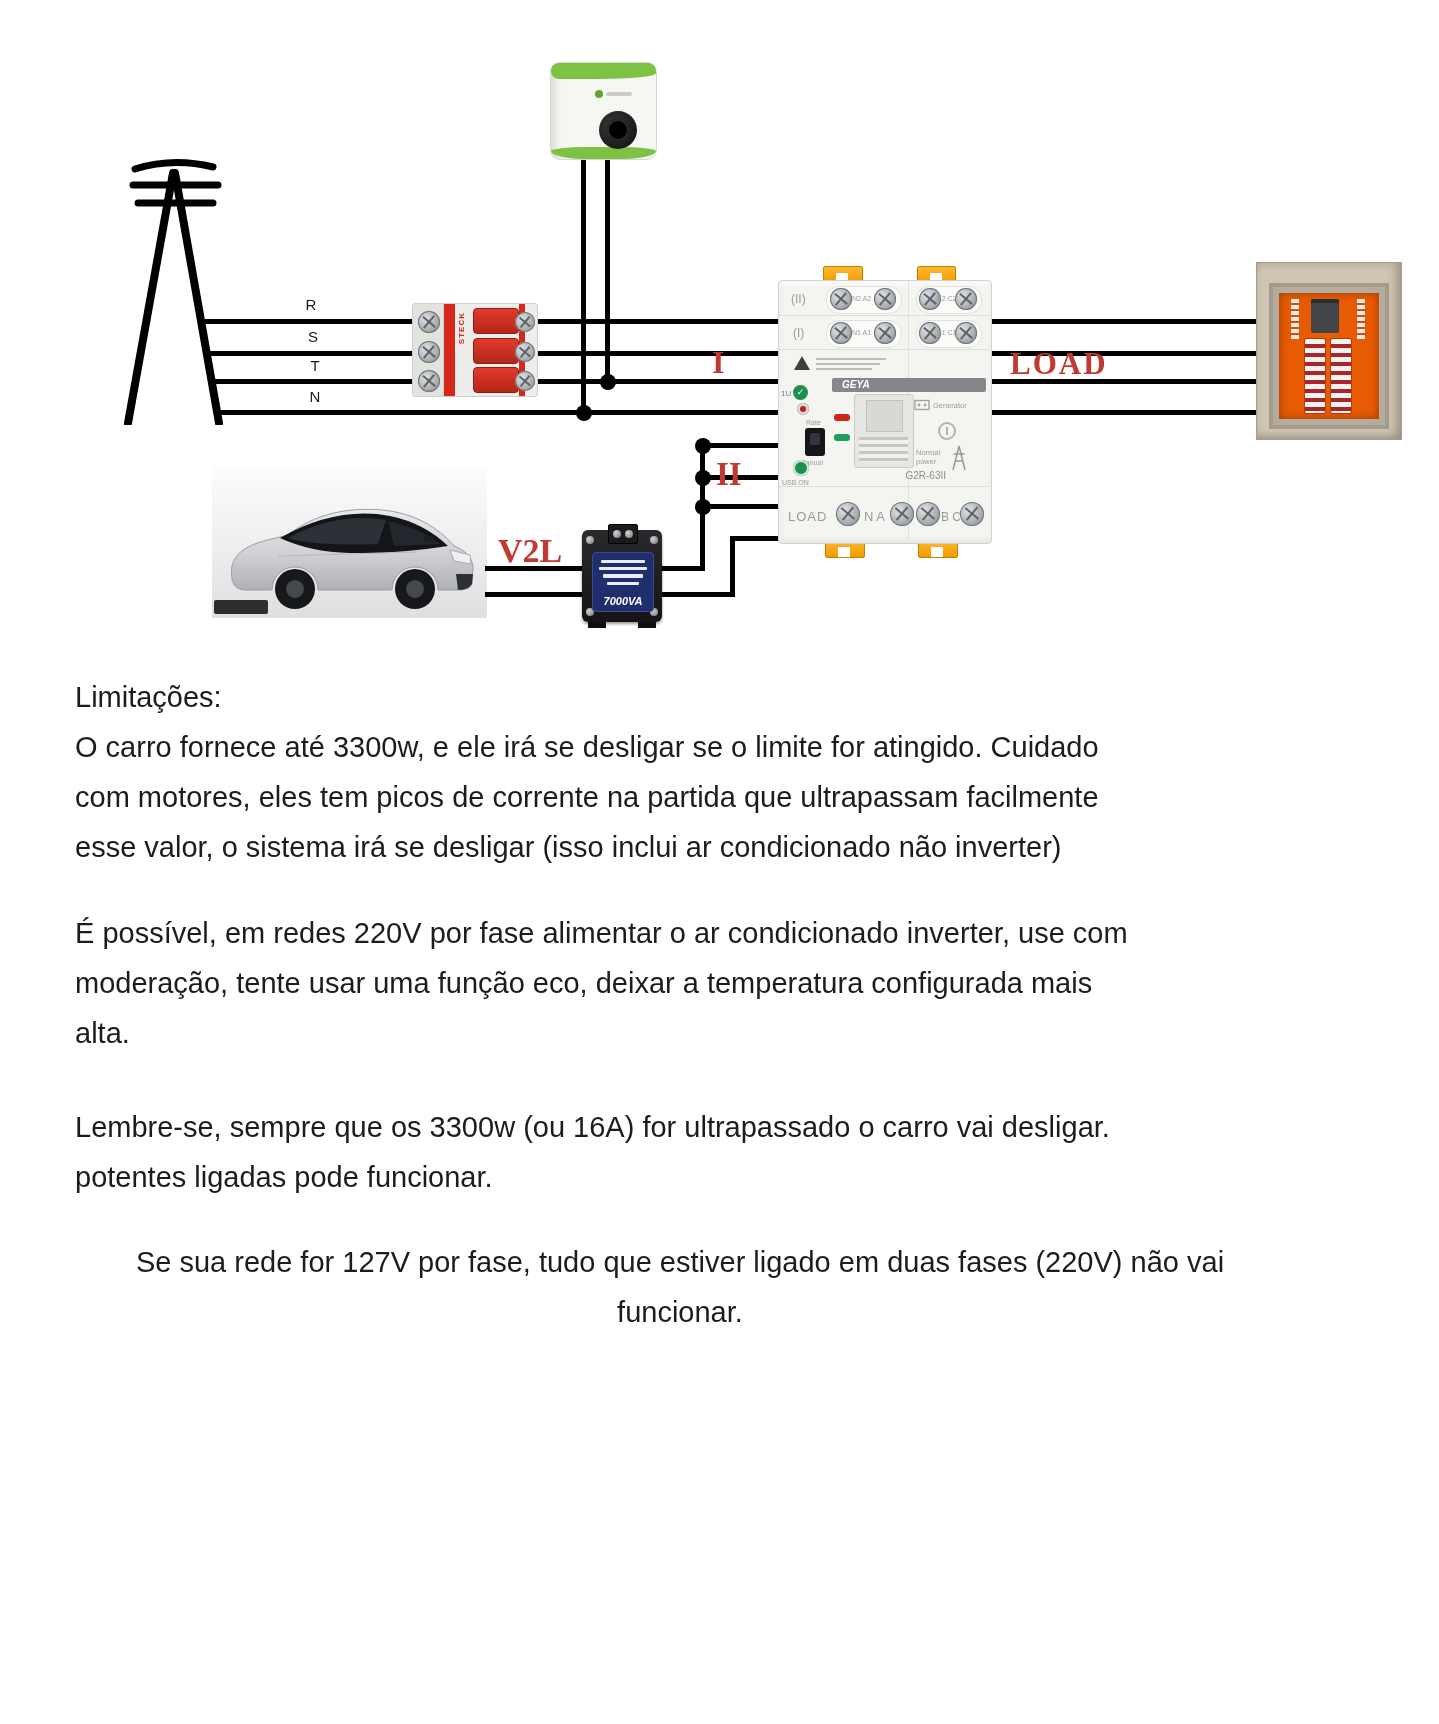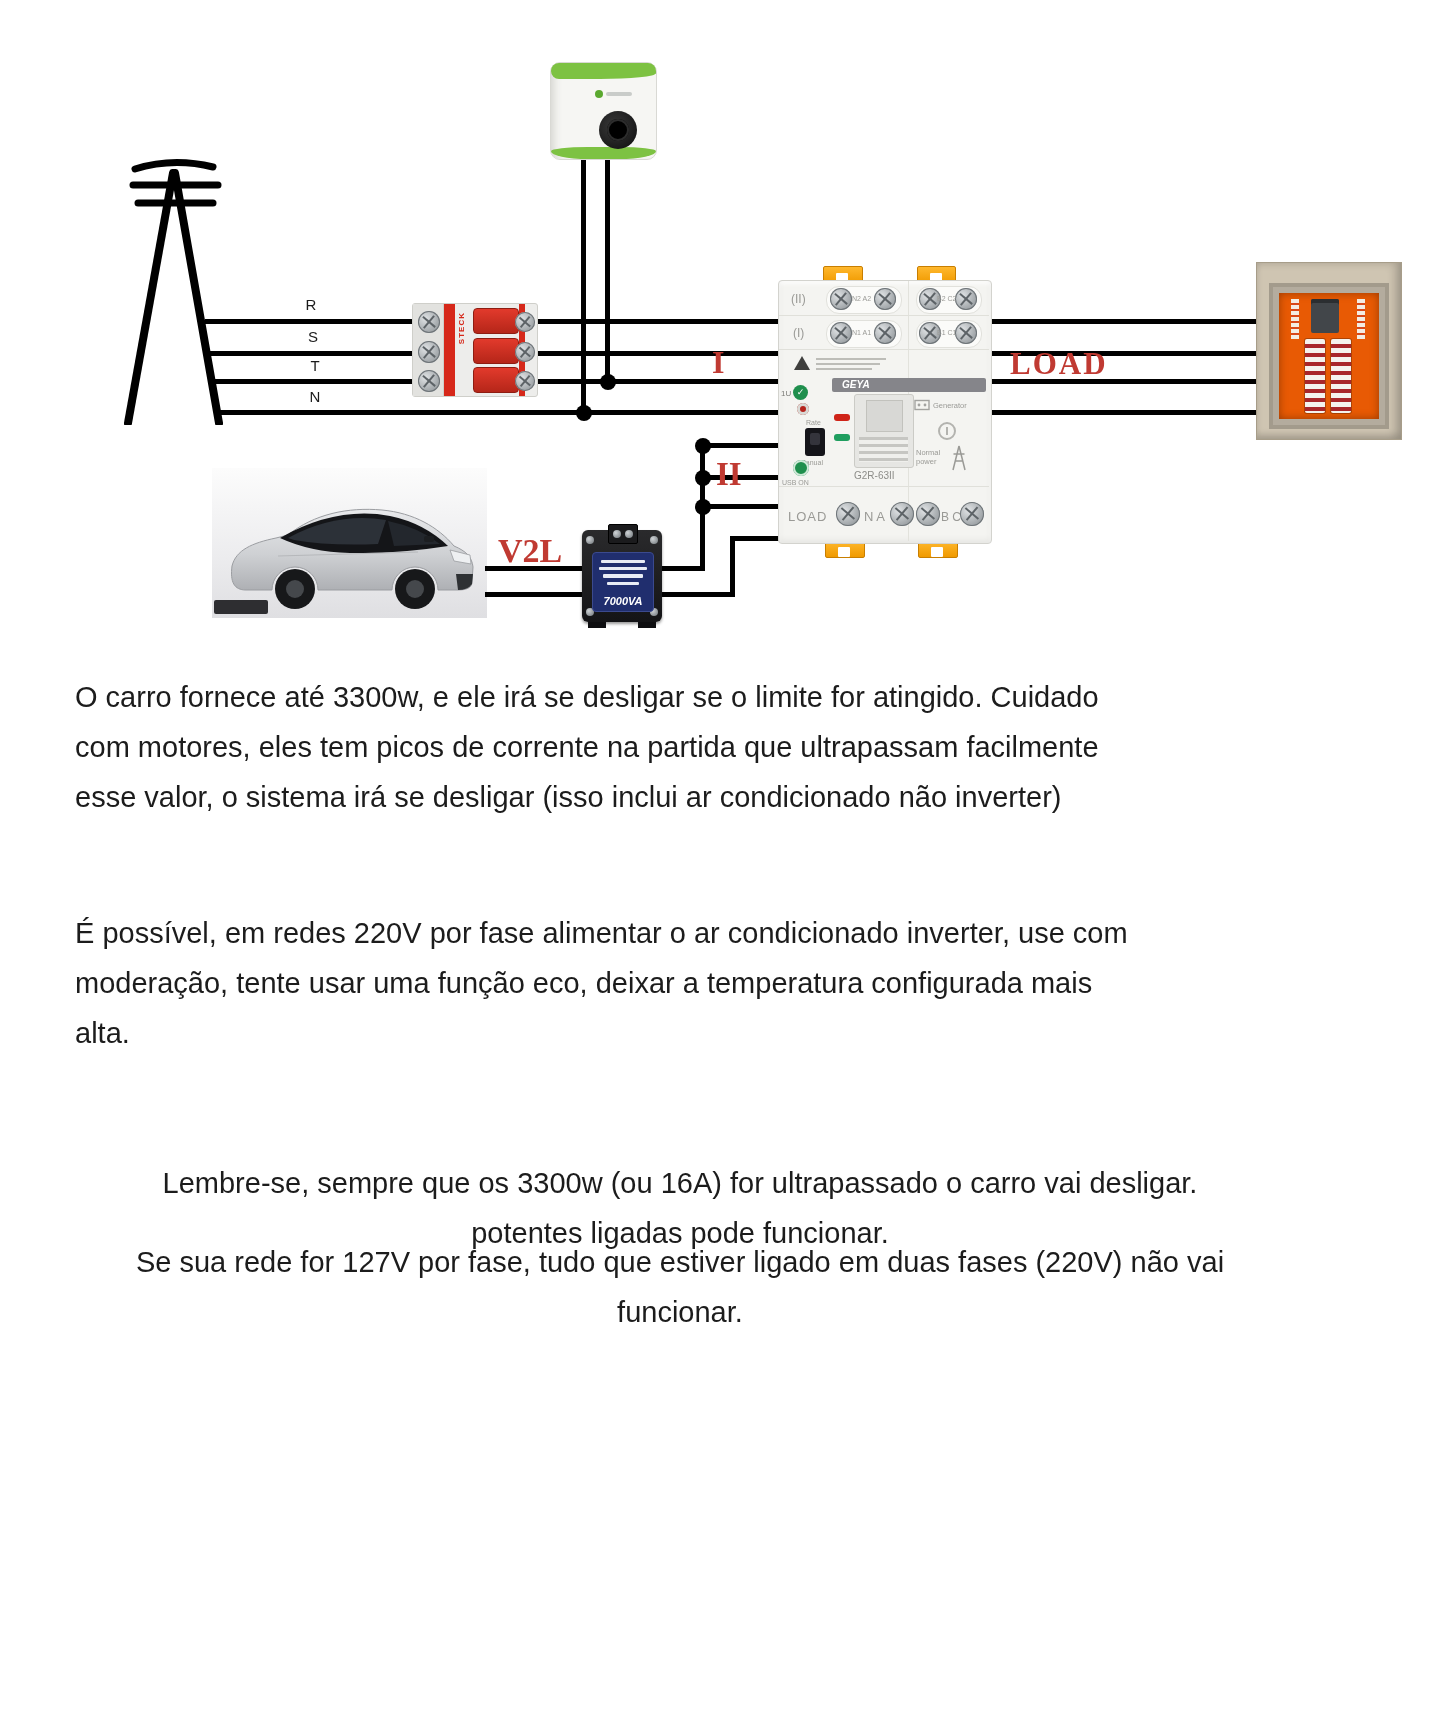--- a/index.html
+++ b/index.html
@@ -224,21 +224,21 @@
         <rect x="1" y="1.5" width="14" height="9" fill="none" stroke="#a3a3a0" stroke-width="1.4"></rect>
         <circle cx="5" cy="6" r="1.4" fill="#a3a3a0"></circle>
           <circle cx="11" cy="6" r="1.4" fill="#a3a3a0"></circle>
       </svg>
       <div class="atxt" style="left:155px;top:137px;font-size:7.5px;">Generator</div>
       <div class="badge"></div>
       <div class="atxt" style="left:138px;top:184px;font-size:7.5px;width:30px;line-height:1.25;">Normal power</div>
       <svg class="abs" style="left:170px;top:180px;" width="22" height="28" viewBox="0 0 22 28">
         <path d="M11 2 L5 26 M11 2 L17 26 M5.5 10 H16.5 M7 17 H15" stroke="#9a9a96" stroke-width="1.5" fill="none"></path>
       </svg>
-      <div class="atxt" style="left:76px;top:206px;font-size:10px;width:80px;text-align:left;color:#8d8d89;">G2R-63II</div>
+      <div class="atxt" style="left:88px;top:206px;font-size:10px;width:80px;text-align:right;color:#8d8d89;">G2R-63II</div>
       <div class="circ" style="left:15px;top:196px;width:16px;height:16px;background:#1f8f4d;box-shadow:inset 0 0 0 2px #cfe9d8;"></div>
       <div class="atxt" style="left:4px;top:215px;font-size:7px;">USB ON</div>
       <div class="hdiv" style="top:222px;"></div>
 
       <div class="atxt" style="left:10px;top:245px;font-size:13px;letter-spacing:1px;">LOAD</div>
       <div class="scw" style="left:58px;top:238px;width:24px;height:24px;"></div>
       <div class="atxt" style="left:86px;top:245px;font-size:13px;">N A</div>
       <div class="scw" style="left:112px;top:238px;width:24px;height:24px;"></div>
       <div class="scw" style="left:138px;top:238px;width:24px;height:24px;"></div>
       <div class="atxt" style="left:163px;top:246px;font-size:12px;">B C</div>
@@ -295,32 +295,33 @@
       <div class="orange"></div>
       <div class="mainbrk"></div>
       <div class="strip" style="left:34px;"></div>
       <div class="strip" style="left:100px;"></div>
       <div class="brkcol" style="left:48px;"></div>
       <div class="brkcol" style="left:74px;"></div>
     </div>
   </div>
 
   <div class="para" style="top:672px;">
+    <div class="tline">Limitações:</div>
     <div class="tline">O carro fornece até 3300w, e ele irá se desligar se o limite for atingido. Cuidado</div>
     <div class="tline">com motores, eles tem picos de corrente na partida que ultrapassam facilmente</div>
     <div class="tline">esse valor, o sistema irá se desligar (isso inclui ar condicionado não inverter)</div>
   </div>
 
   <div class="para" style="top:908px;">
     <div class="tline">É possível, em redes 220V por fase alimentar o ar condicionado inverter, use com</div>
     <div class="tline">moderação, tente usar uma função eco, deixar a temperatura configurada mais</div>
     <div class="tline">alta.</div>
   </div>
 
-  <div class="para" style="top:1158px;text-align:center;">
+  <div class="para" style="top:1102px;">
     <div class="tline">Lembre-se, sempre que os 3300w (ou 16A) for ultrapassado o carro vai desligar.</div>
     <div class="tline">potentes ligadas pode funcionar.</div>
   </div>
 
   <div class="para" style="top:1237px;text-align:center;">
     <div class="tline">Se sua rede for 127V por fase, tudo que estiver ligado em duas fases (220V) não vai</div>
     <div class="tline">funcionar.</div>
   </div>
 
 

